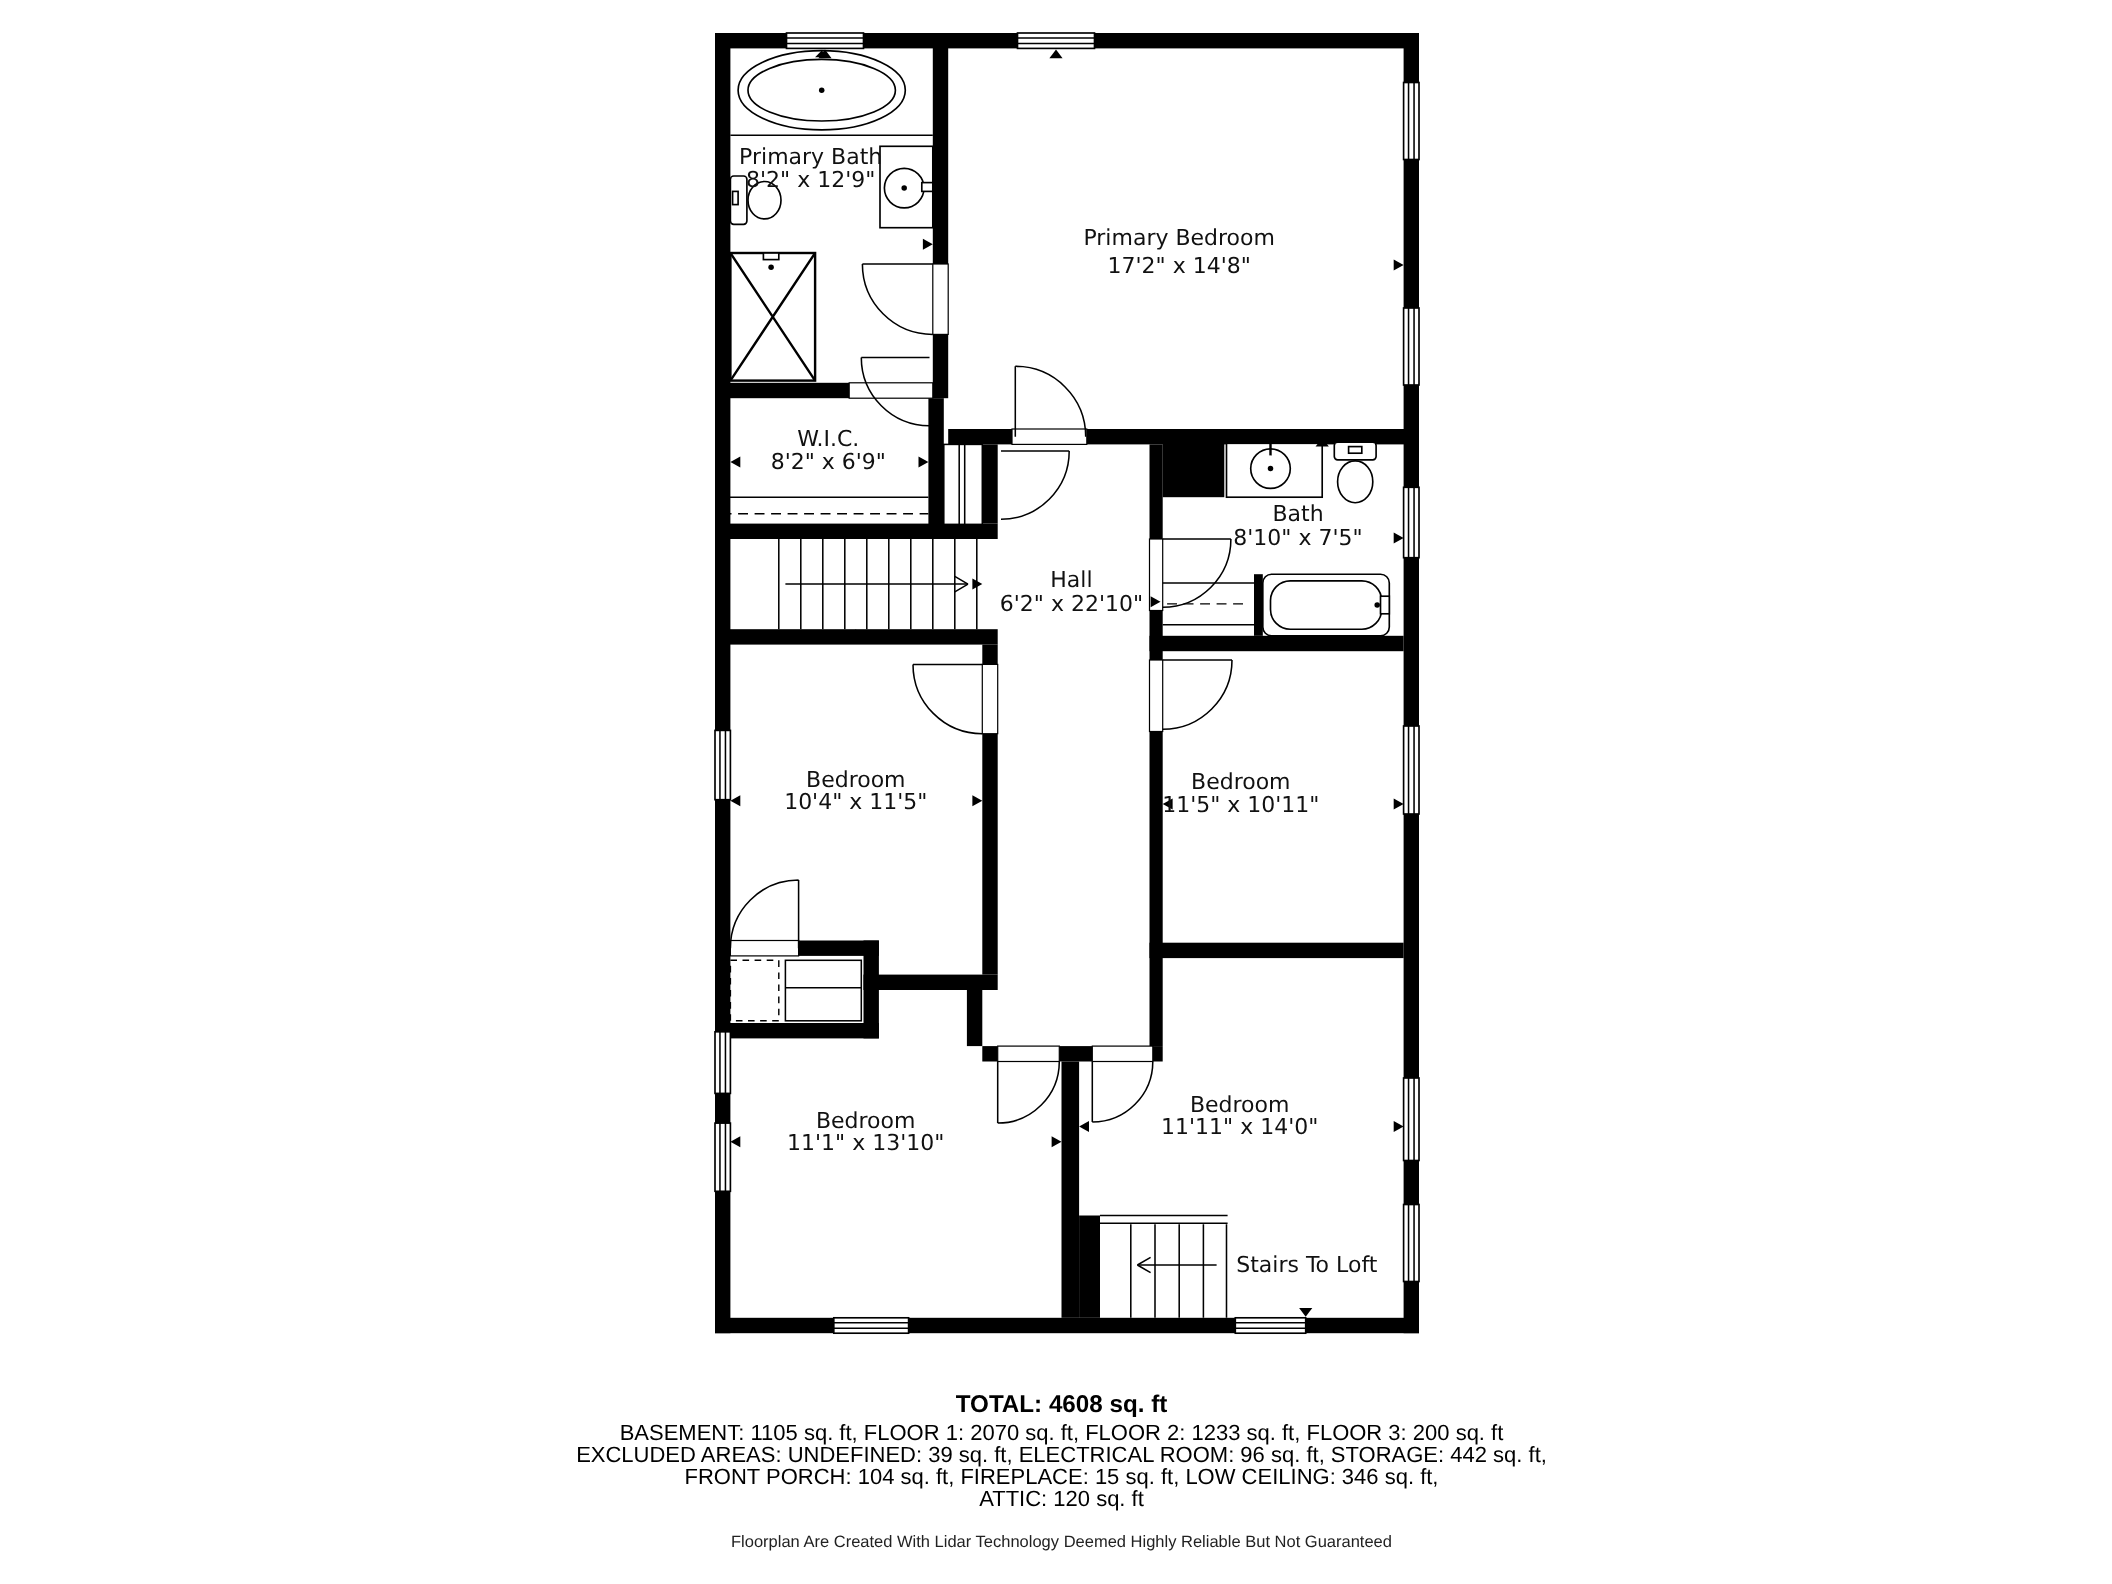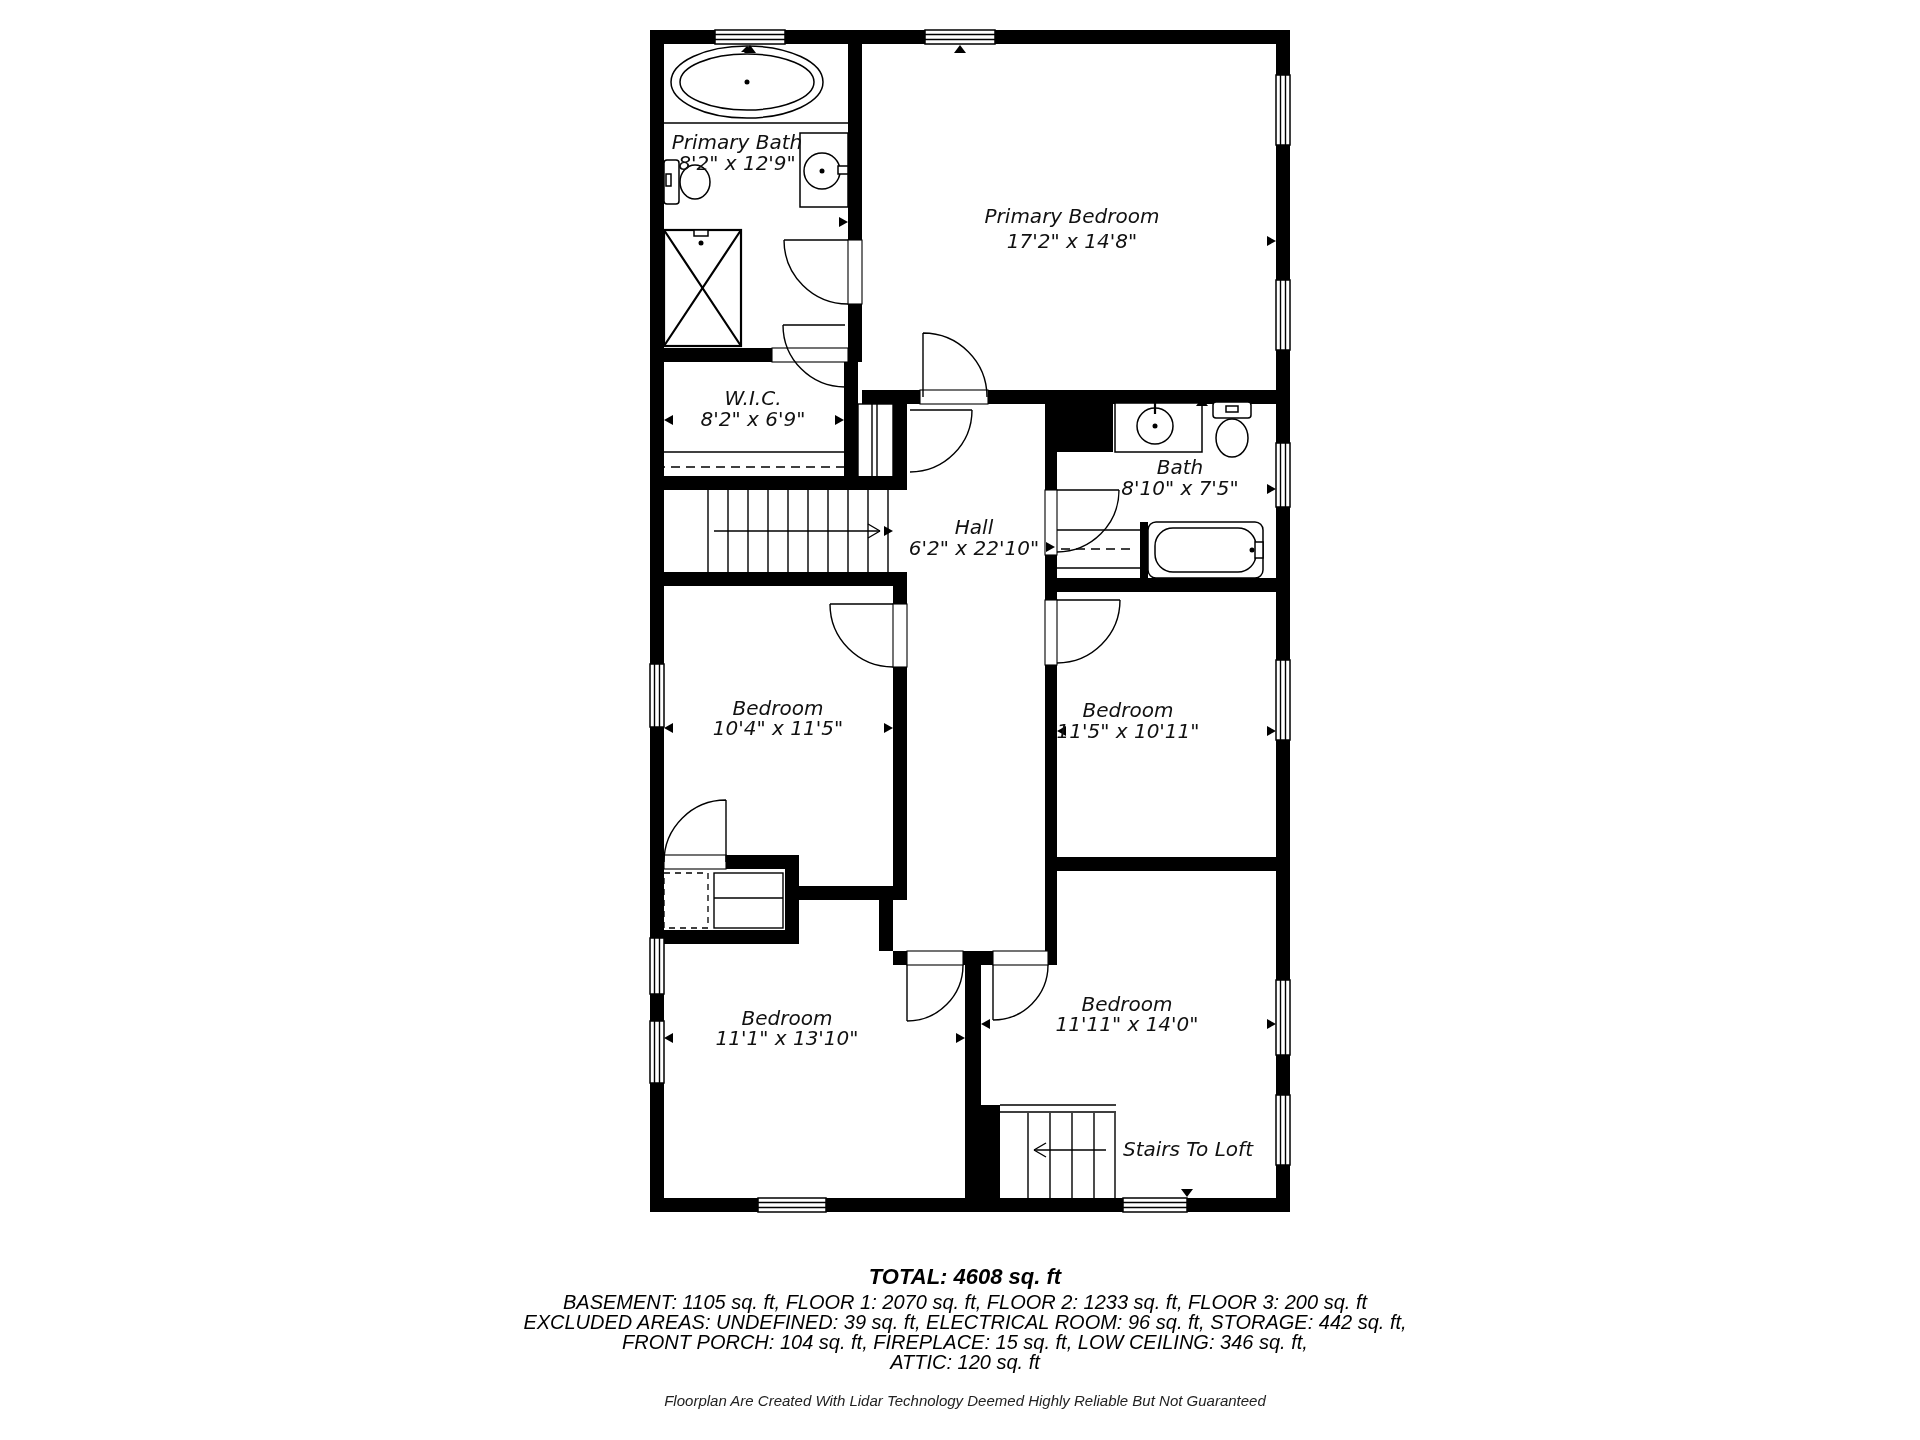--- a/index.html
+++ b/index.html
@@ -1,16 +1,16 @@
 <!DOCTYPE html>
 <html><head>
 <meta charset="utf-8">
 <style>
   html,body{margin:0;padding:0;background:#ffffff;}
-  .page{width:1920px;height:1440px;background:#fff;position:relative;font-style:italic;}
+  .page{width:1920px;height:1440px;background:#fff;position:relative;}
   svg{display:block;}
   .wall{fill:#000;}
   .win{fill:#fff;stroke:#000;stroke-width:1.5;}
   .thin{stroke:#000;stroke-width:1.4;fill:none;}
   .thin2{stroke:#000;stroke-width:2.2;fill:none;}
   .dash{stroke:#000;stroke-width:1.3;fill:none;stroke-dasharray:9 6;}
   .dash2{stroke:#000;stroke-width:1.3;fill:none;stroke-dasharray:6 5;}
   .open{fill:#fff;stroke:#000;stroke-width:1.1;}
   .door{stroke:#000;stroke-width:1.4;fill:none;}
   .fix{fill:#fff;stroke:#000;stroke-width:1.5;}

